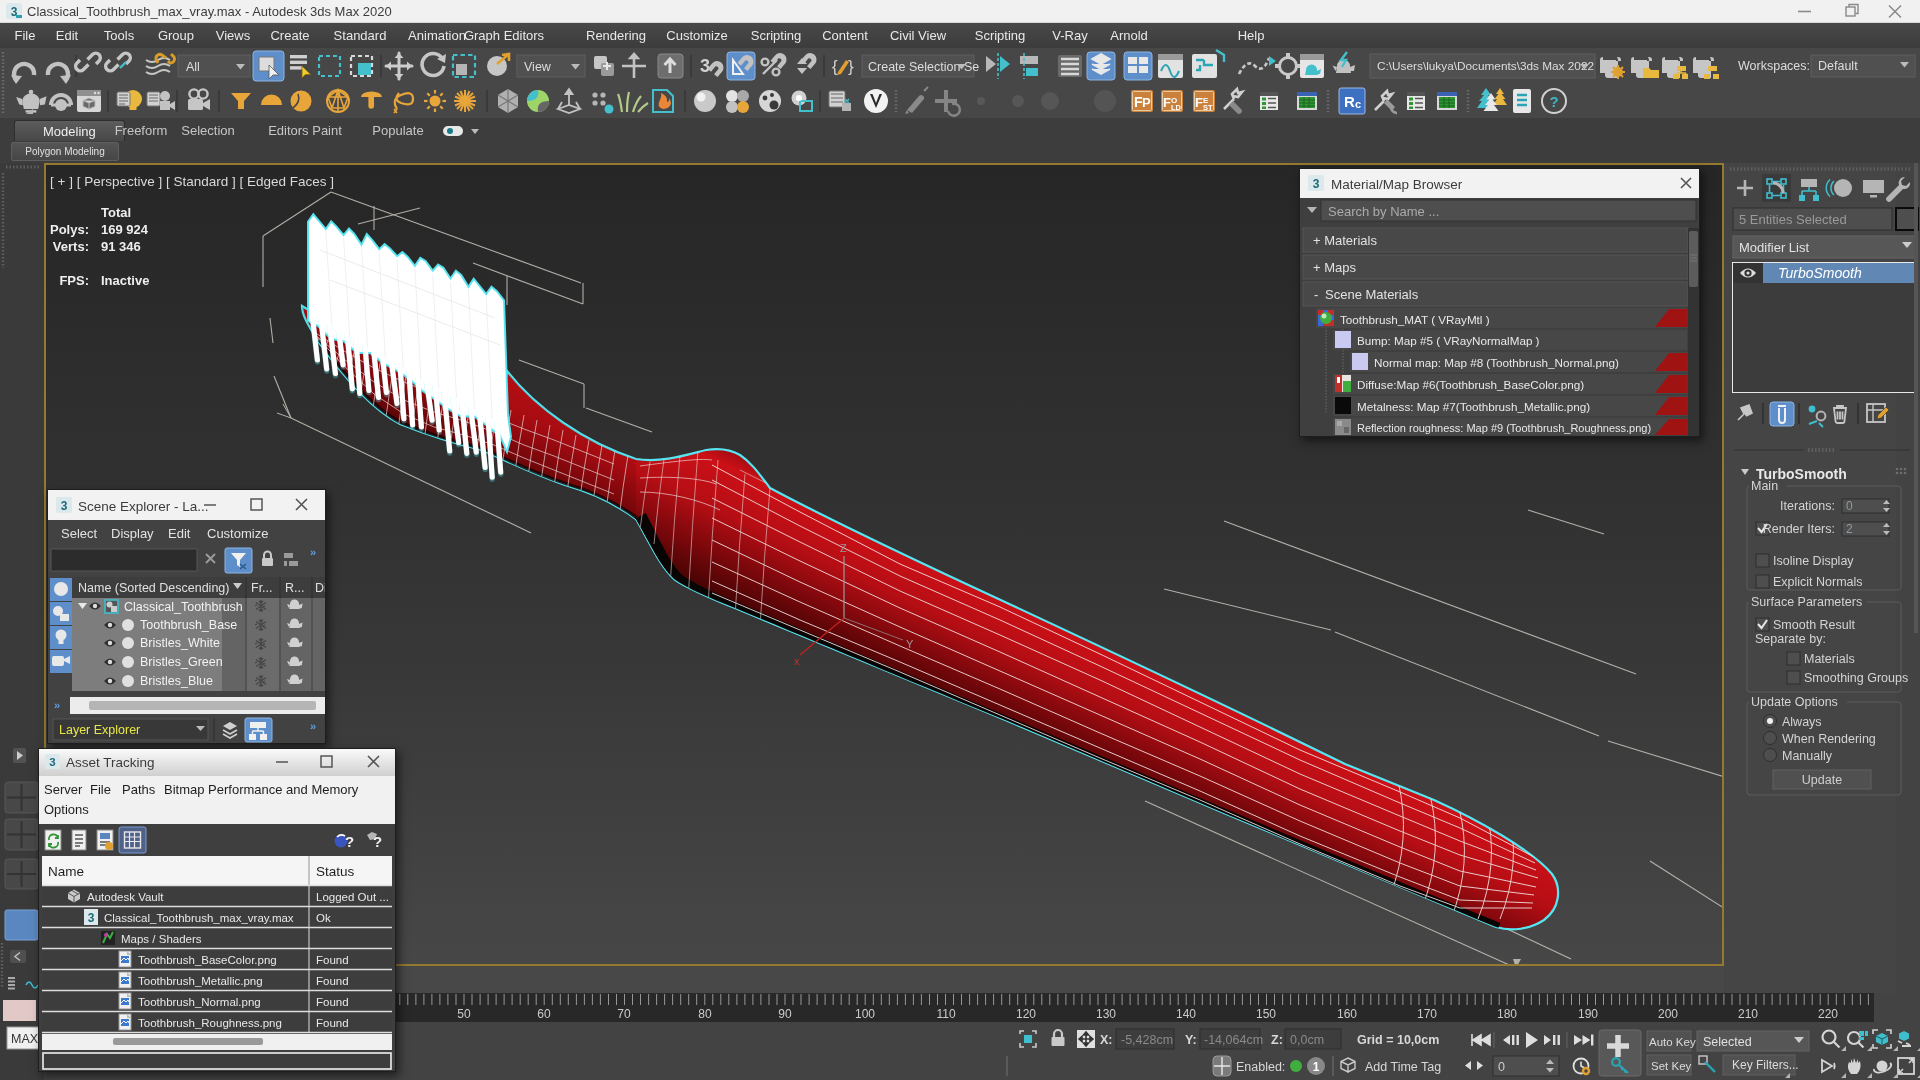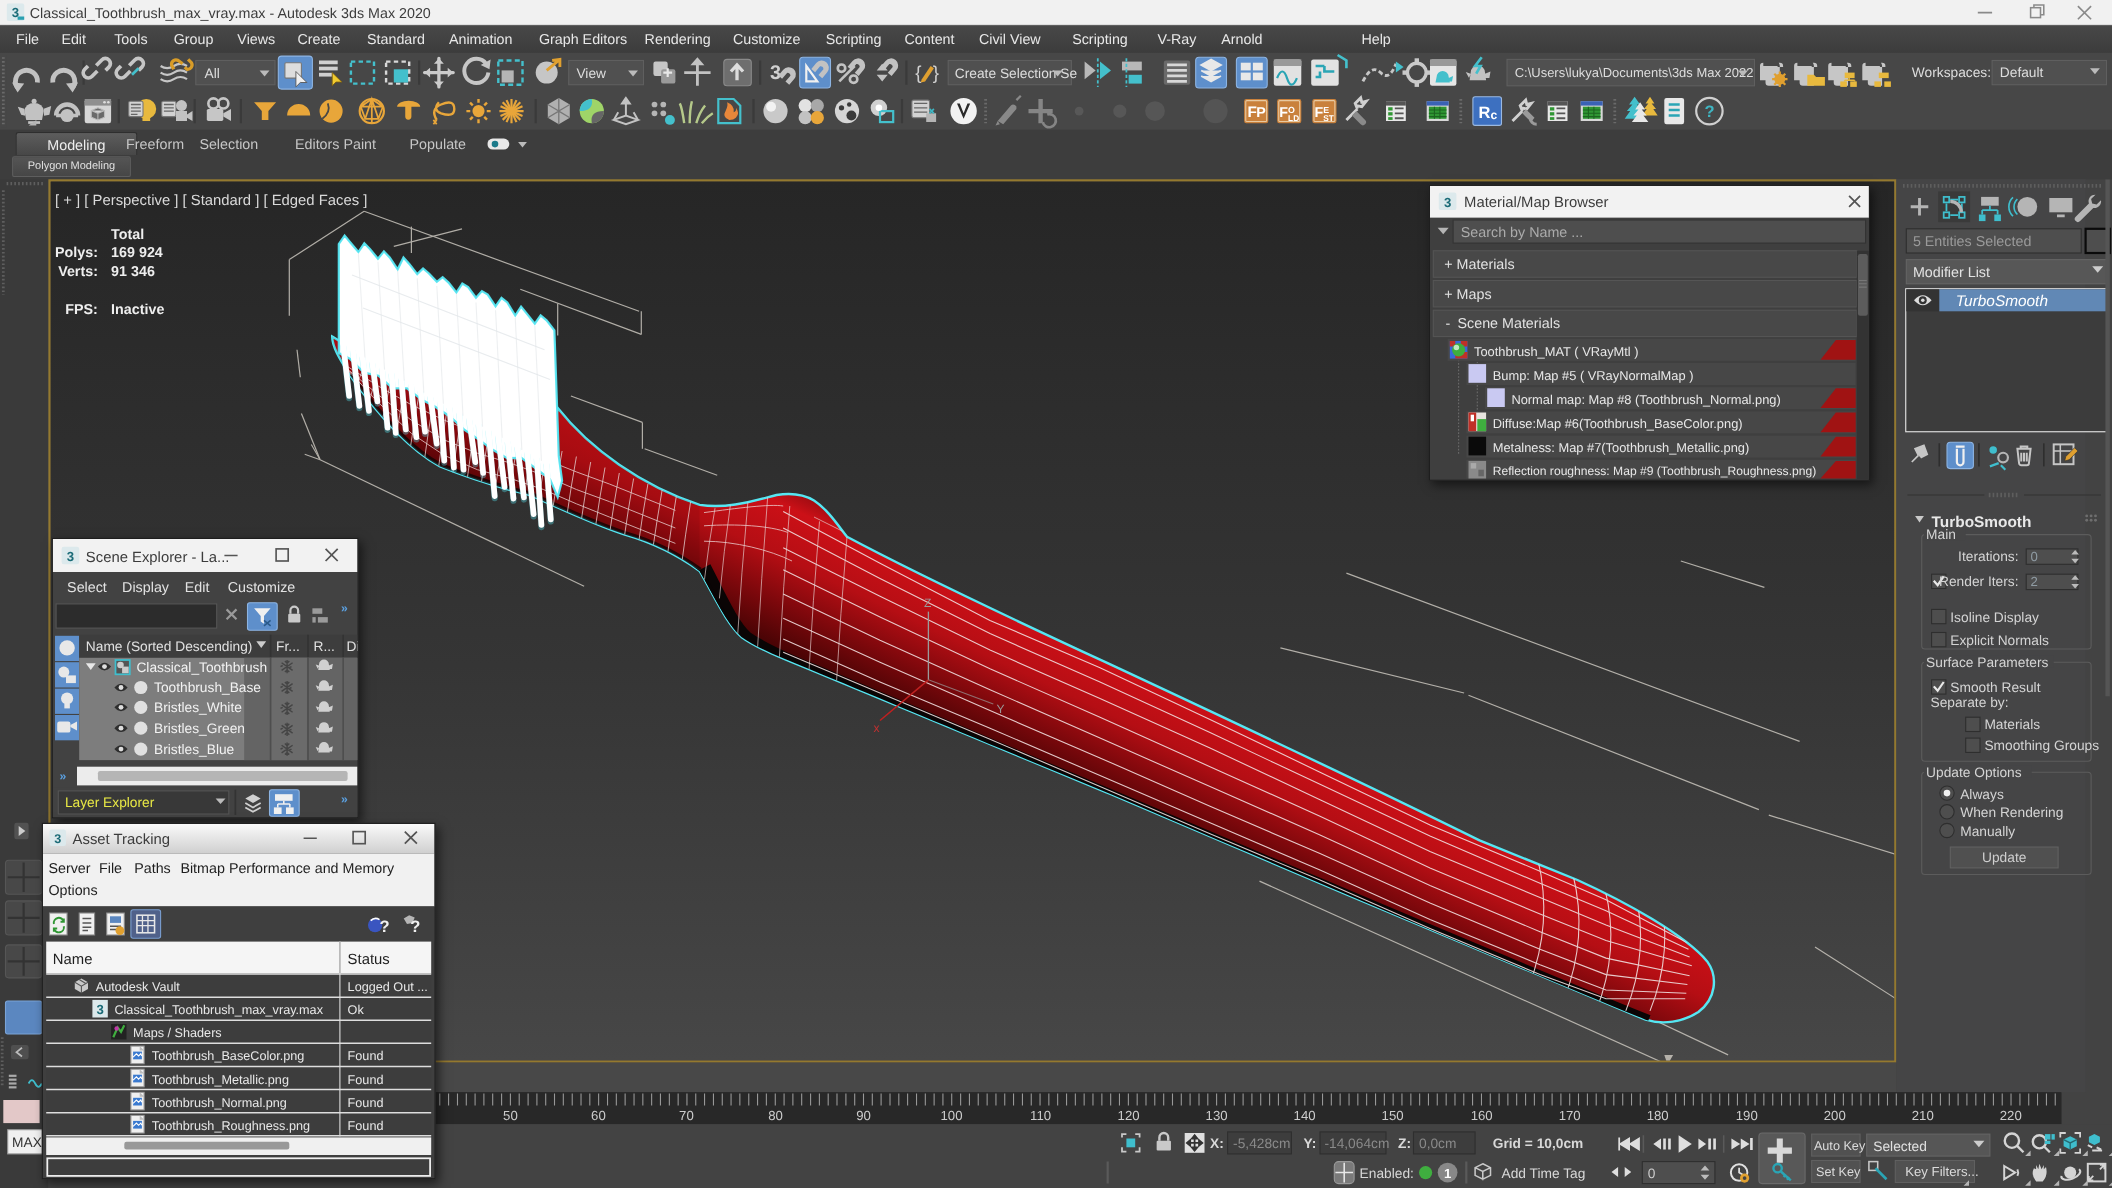--- a/index.html
+++ b/index.html
@@ -61,21 +61,21 @@
   </div>
   <div class="abs" id="menubar">
     <span class="mi" style="left:25px">File</span>
     <span class="mi" style="left:67px">Edit</span>
     <span class="mi" style="left:119px">Tools</span>
     <span class="mi" style="left:176px">Group</span>
     <span class="mi" style="left:233px">Views</span>
     <span class="mi" style="left:290px">Create</span>
     <span class="mi" style="left:360px">Standard</span>
     <span class="mi" style="left:437px">Animation</span>
-    <span class="mi" style="left:530px">Graph Editors</span>
+    <span class="mi" style="left:504px">Graph Editors</span>
     <span class="mi" style="left:616px">Rendering</span>
     <span class="mi" style="left:697px">Customize</span>
     <span class="mi" style="left:776px">Scripting</span>
     <span class="mi" style="left:845px">Content</span>
     <span class="mi" style="left:918px">Civil View</span>
     <span class="mi" style="left:1000px">Scripting</span>
     <span class="mi" style="left:1070px">V-Ray</span>
     <span class="mi" style="left:1129px">Arnold</span>
     <span class="mi" style="left:1251px">Help</span>
   </div>

